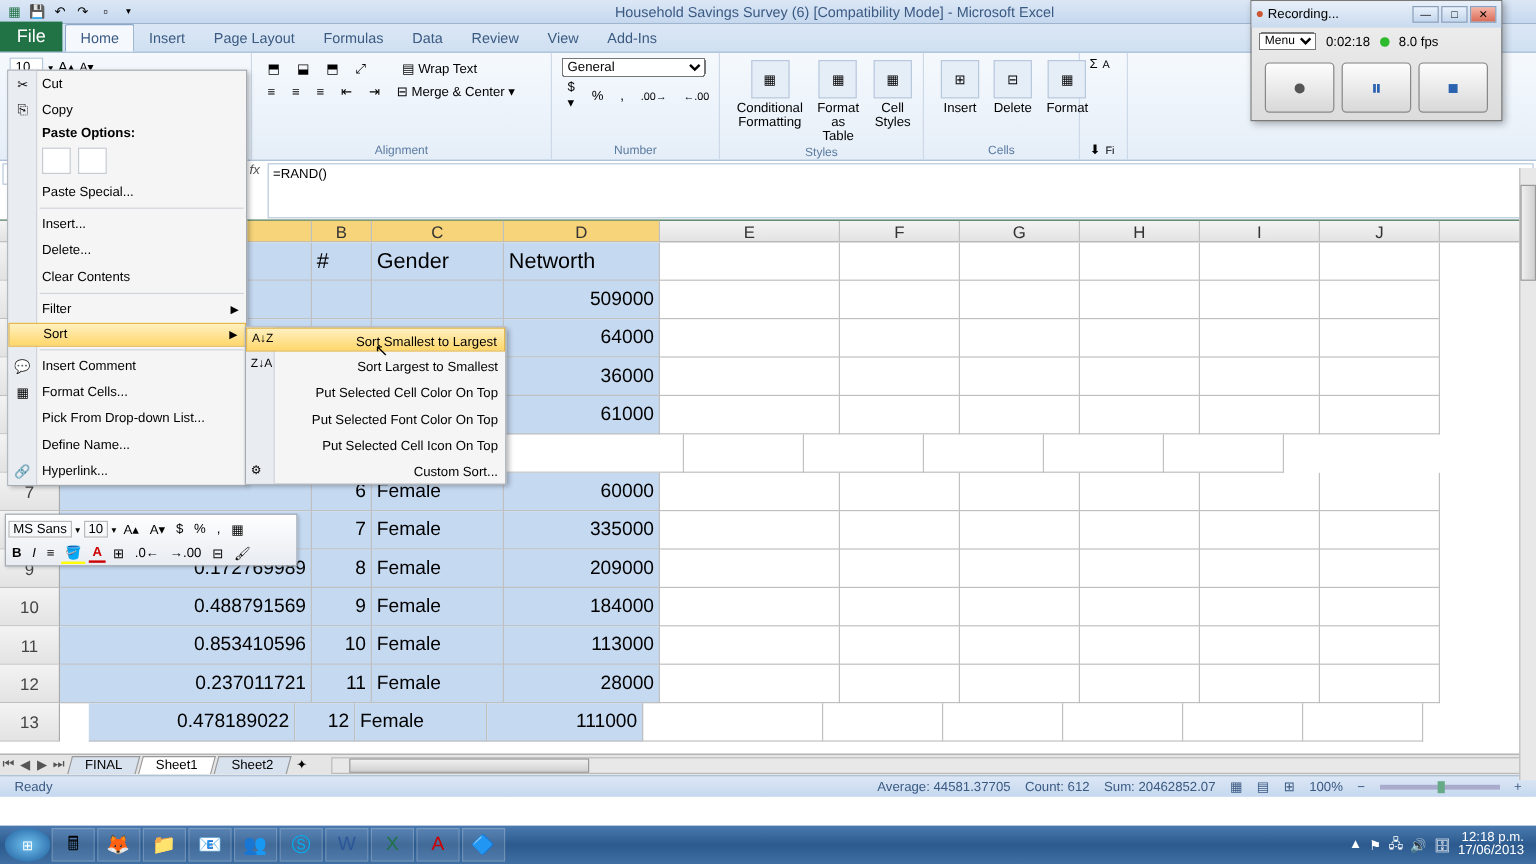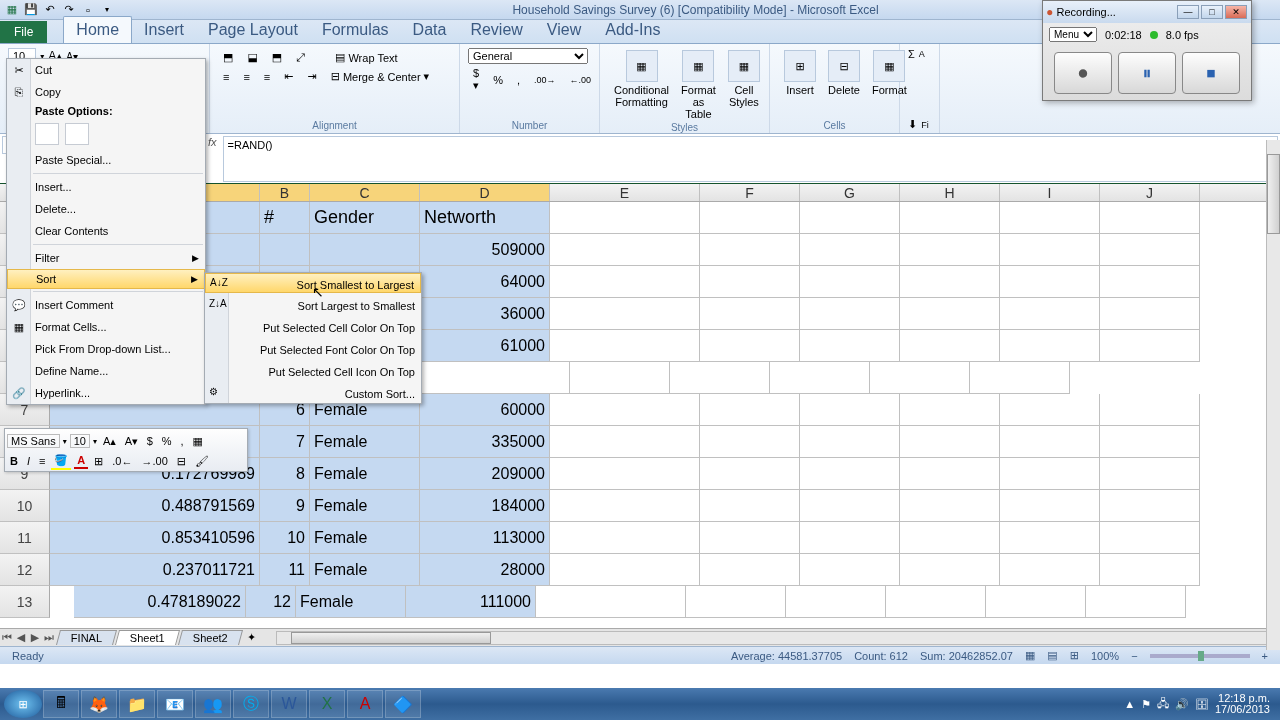--- a/index.html
+++ b/index.html
@@ -6,22 +6,22 @@
 body { background: #fff; width: 1280px; height: 720px; position: relative; overflow: hidden; }
 
 
 .titlebar { height: 20px; background: linear-gradient(#dce7f5,#c5d8ef); display: flex; align-items: center; padding: 0 4px; border-bottom: 1px solid #9fb5cf; }
 .qat { display: flex; gap: 3px; align-items: center; }
 .qat .ico { width: 16px; height: 16px; display: flex; align-items: center; justify-content: center; }
 .title { flex: 1; text-align: center; color: #3b5a82; font-size: 12px; }
 
 
 .tabs { height: 24px; background: linear-gradient(#dce7f5,#cfe0f2); display: flex; align-items: flex-end; border-bottom: 1px solid #8ba8c9; }
-.file-tab { background: #217346; color: #fff; padding: 4px 14px; font-size: 12px; margin-right: 16px; }
-.tab { padding: 4px 12px; font-size: 16px; color: #3b5a82; cursor: pointer; }
+.file-tab { background: #217346; color: #fff; padding: 4px 14px; font-size: 15px; margin-right: 2px; }
+.tab { padding: 4px 12px; font-size: 12px; color: #3b5a82; cursor: pointer; }
 .tab.active { background: #f5f9fd; border: 1px solid #8ba8c9; border-bottom: none; border-radius: 2px 2px 0 0; }
 
 
 .ribbon { height: 90px; background: linear-gradient(#f5f9fd,#e5eef8); border-bottom: 1px solid #9fb5cf; display: flex; position: relative; }
 .group { border-right: 1px solid #cdd9e8; padding: 4px 8px 2px; display: flex; flex-direction: column; justify-content: space-between; }
 .group-label { text-align: center; color: #5a7aa0; font-size: 10px; margin-top: auto; }
 .group-row { display: flex; gap: 4px; align-items: center; }
 .btn { padding: 2px 4px; border: 1px solid transparent; border-radius: 2px; display: flex; align-items: center; gap: 3px; cursor: pointer; }
 .bigbtn { display: flex; flex-direction: column; align-items: center; padding: 2px 6px; font-size: 10px; text-align: center; cursor: pointer; }
 .bigbtn .icobox { width: 32px; height: 32px; background: #e5edf7; border: 1px solid #b8c9dd; margin-bottom: 2px; display:flex;align-items:center;justify-content:center; }

